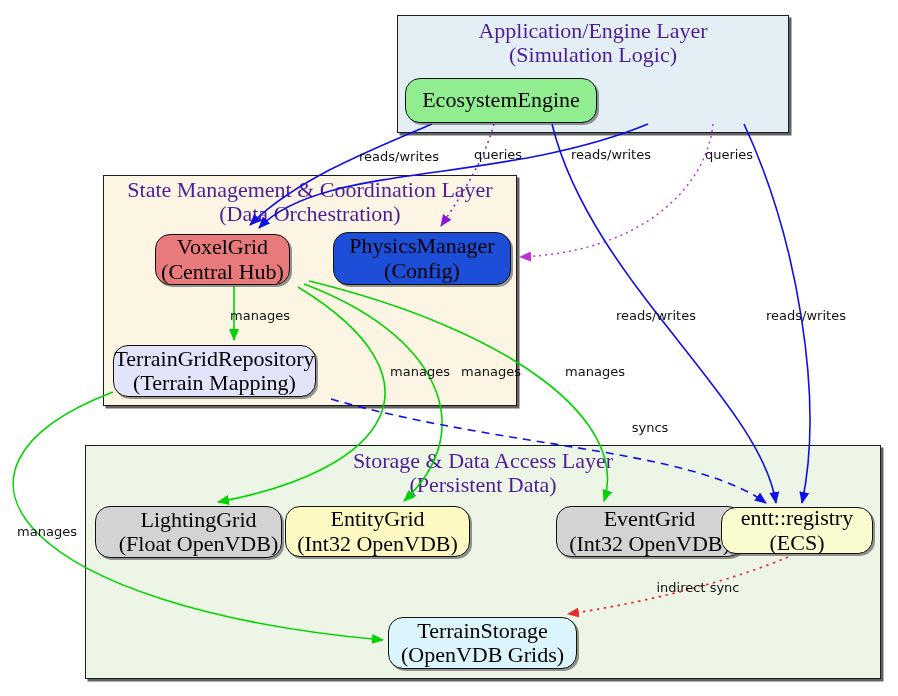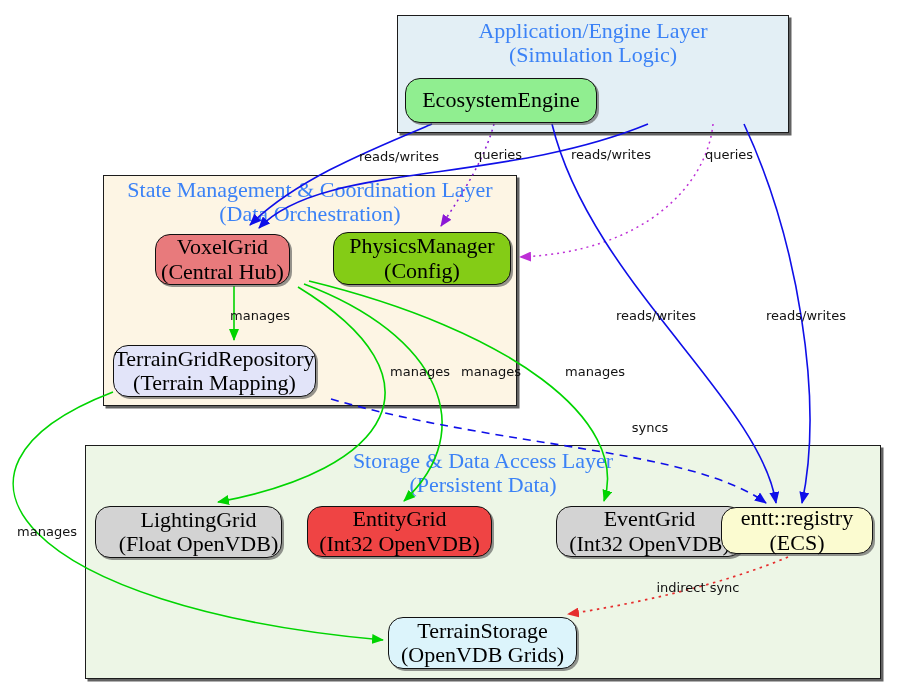--- a/index.html
+++ b/index.html
@@ -4,32 +4,32 @@
 <style>
   html,body{margin:0;padding:0;background:#fff;}
   #canvas{position:relative;width:898px;height:696px;background:#fff;overflow:hidden;
           font-family:"Liberation Serif","DejaVu Serif",serif;}
   .cluster{position:absolute;border:1.5px solid #1c1c1c;box-shadow:2.5px 2.5px 0 rgba(70,70,70,.85);
            box-sizing:border-box;z-index:1;}
   .cluster-app{left:397px;top:15px;width:392px;height:118px;background:#e3eff5;}
   .cluster-state{left:103px;top:175px;width:414px;height:231px;background:#fdf5e4;}
   .cluster-storage{left:85px;top:445px;width:796px;height:234px;background:#edf6e6;}
   .cluster-title{position:absolute;left:0;width:100%;text-align:center;font-size:22px;
-                 line-height:1.08;color:#3b82f6;z-index:2;}
+                 line-height:1.08;color:#4c1d95;z-index:2;}
   .node{position:absolute;border:1.4px solid #111;border-radius:15px;box-sizing:border-box;
         display:flex;flex-direction:column;align-items:center;justify-content:center;
         font-size:22px;line-height:1.1;color:#000;text-align:center;z-index:4;
         box-shadow:2px 2px 0 rgba(80,80,80,.6);}
   .n-eco{left:405px;top:78px;width:192px;height:45px;background:#90ee90;}
   .n-phys{left:622px;top:77px;width:161px;height:45px;background:#add8e6;}
   .n-voxel{left:155px;top:234px;width:135px;height:51px;background:#e87a7c;}
-  .n-physmgr{left:333px;top:232px;width:178px;height:53px;background:#84cc16;font-family:Liberation Serif, serif;}
+  .n-physmgr{left:333px;top:232px;width:178px;height:53px;background:#1d4ed8;font-family:Liberation Serif, serif;}
   .n-tgr{left:113px;top:345px;width:203px;height:52px;background:#e2e4f9;}
   .n-lighting{left:95px;top:506px;width:187px;height:52px;background:#d3d3d3;padding-left:20px;}
-  .n-entity{left:307px;top:506px;width:185px;height:51px;background:#ef4444;}
+  .n-entity{left:285px;top:506px;width:185px;height:51px;background:#fef9c3;}
   .n-event{left:512px;top:506px;width:187px;height:51px;background:#d3d3d3;margin-left:44px;}
   .n-registry{left:721px;top:507px;width:152px;height:47px;background:#fbfbd0;}
   .n-tstorage{left:388px;top:617px;width:189px;height:52px;background:#dcf4fb;}
   #edge-layer{position:absolute;left:0;top:0;width:898px;height:696px;z-index:3;}
   .edge-label{position:absolute;transform:translate(-50%,-50%);white-space:nowrap;
               font-family:"DejaVu Sans","Liberation Sans",sans-serif;font-size:13px;color:#111;z-index:3;}
 </style>
 </head>
 <body>
 

